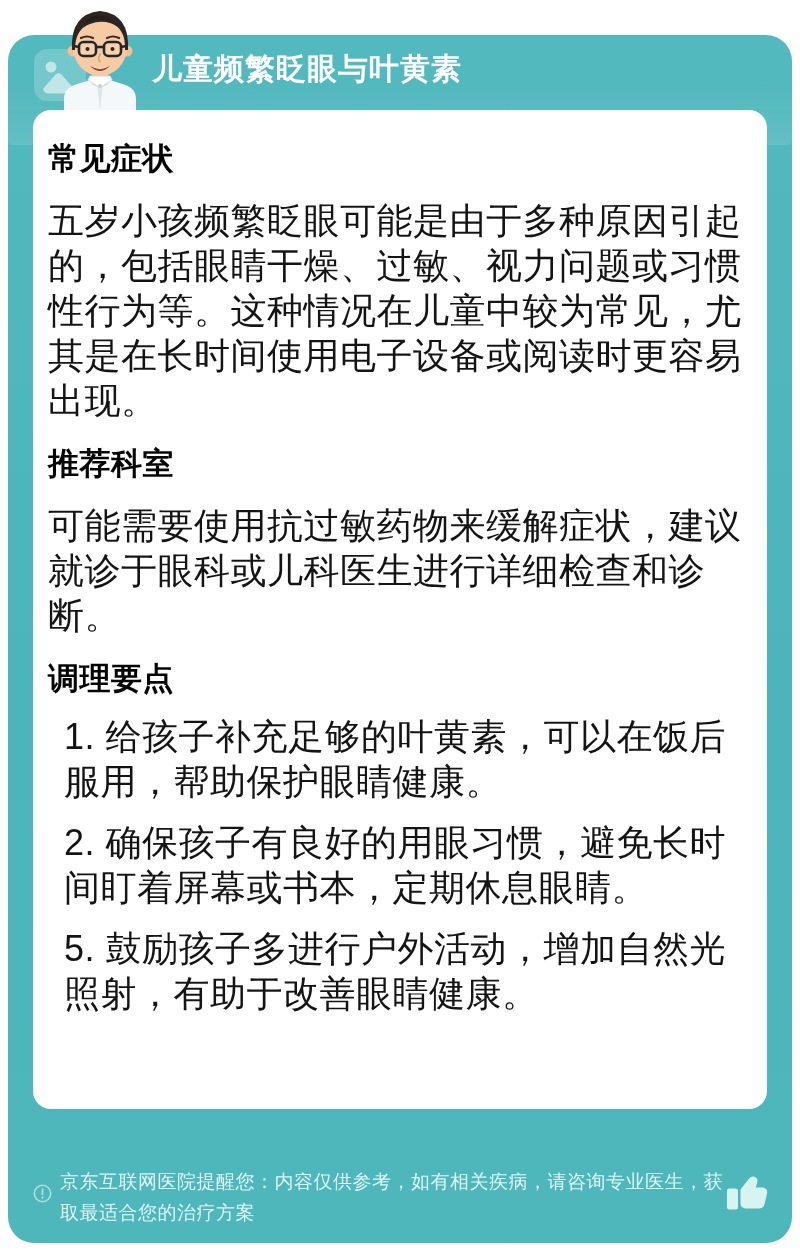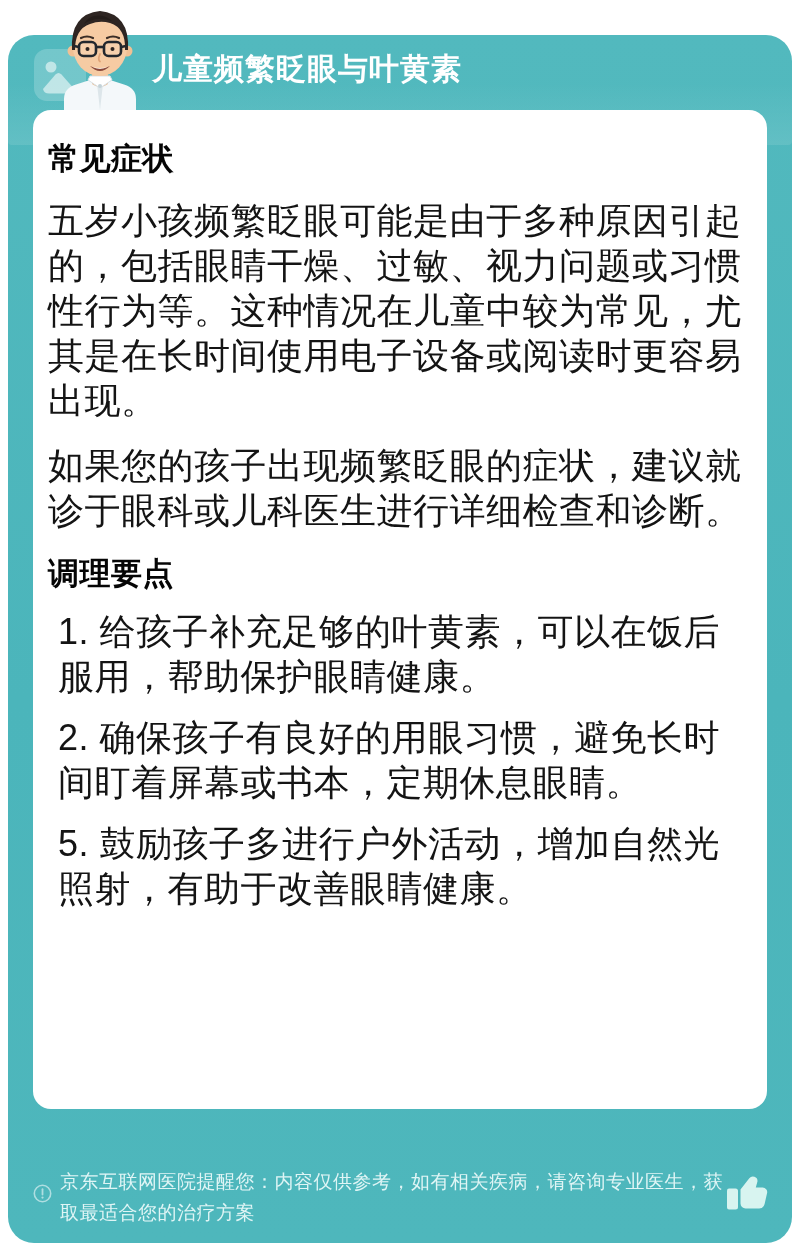--- a/index.html
+++ b/index.html
@@ -32,21 +32,21 @@
     padding:8px 15px; overflow:hidden; z-index:1;
   }
   .card h2 {
     font-size:31px; line-height:38px; font-weight:700; color:#050505;
     margin:22px 0 0 0; letter-spacing:0.5px;
   }
   .card p.body {
     font-size:36px; line-height:45px; color:#141414;
     margin:20px 0 0 0; letter-spacing:0.5px;
   }
-  .card p.list-item { margin:16px 0 0 10px; }
+  .card p.list-item { margin:16px 0 0 16px; }
   .footer-info-icon { position:absolute; left:25px; top:1149px; width:19px; height:19px; }
   .disclaimer {
     position:absolute; left:52px; top:1131px; width:672px;
     font-size:19px; line-height:31px; color:rgba(235,250,250,0.93);
     letter-spacing:0.5px;
   }
   .thumb-btn {
     position:absolute; left:712px; top:1132px; width:50px; height:50px;
     background:transparent; border:none; cursor:pointer; padding:0;
   }
@@ -65,21 +65,22 @@
       <circle cx="18" cy="19" r="5.5" fill="rgba(255,255,255,0.55)"></circle>
       <path d="M10 41 L22.5 26.5 Q25.5 23.3 28.5 26.5 L43 43 Q40 45.5 36 45.5 L16 45.5 Q11 45.5 10 41 Z" fill="rgba(255,255,255,0.55)"></path>
     </svg>
 
     <h1 class="panel-title">儿童频繁眨眼与叶黄素</h1>
 
     <div class="card">
       <h2>常见症状</h2>
       <p class="body">五岁小孩频繁眨眼可能是由于多种原因引起的，包括眼睛干燥、过敏、视力问题或习惯性行为等。这种情况在儿童中较为常见，尤其是在长时间使用电子设备或阅读时更容易出现。</p>
 
-      <p class="body">如果您的孩子出现频繁眨眼的症状，建议就诊于眼科或儿科医生进行详细检查和诊断。</p>
+      <h2>推荐科室</h2>
+      <p class="body">可能需要使用抗过敏药物来缓解症状，建议就诊于眼科或儿科医生进行详细检查和诊断。</p>
 
       <h2>调理要点</h2>
       <p class="body list-item">1. 给孩子补充足够的叶黄素，可以在饭后服用，帮助保护眼睛健康。</p>
       <p class="body list-item">2. 确保孩子有良好的用眼习惯，避免长时间盯着屏幕或书本，定期休息眼睛。</p>
       <p class="body list-item">5. 鼓励孩子多进行户外活动，增加自然光照射，有助于改善眼睛健康。</p>
     </div>
 
     <svg class="footer-info-icon" viewBox="0 0 19 19">
       <circle cx="9.5" cy="9.5" r="8.2" fill="none" stroke="rgba(255,255,255,0.55)" stroke-width="1.6"></circle>
       <line x1="9.5" y1="5.2" x2="9.5" y2="10.6" stroke="rgba(255,255,255,0.55)" stroke-width="1.8" stroke-linecap="round"></line>

